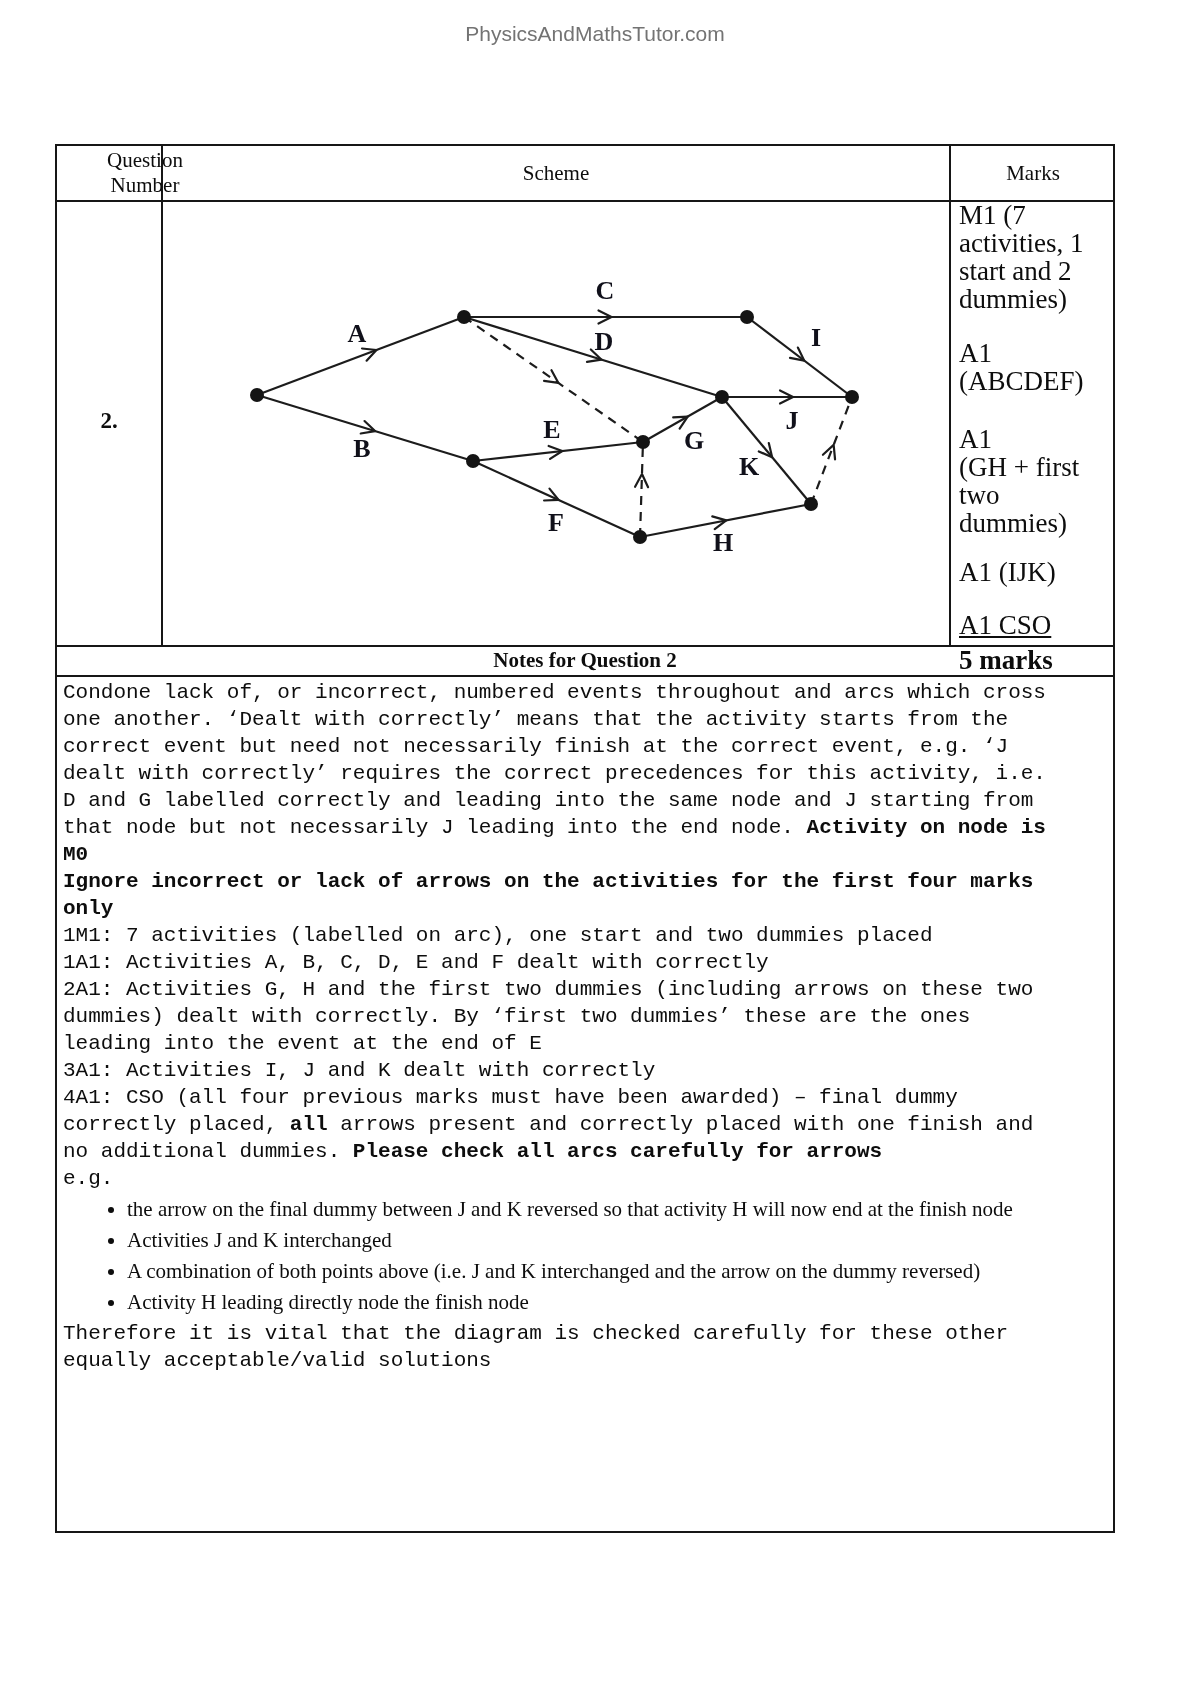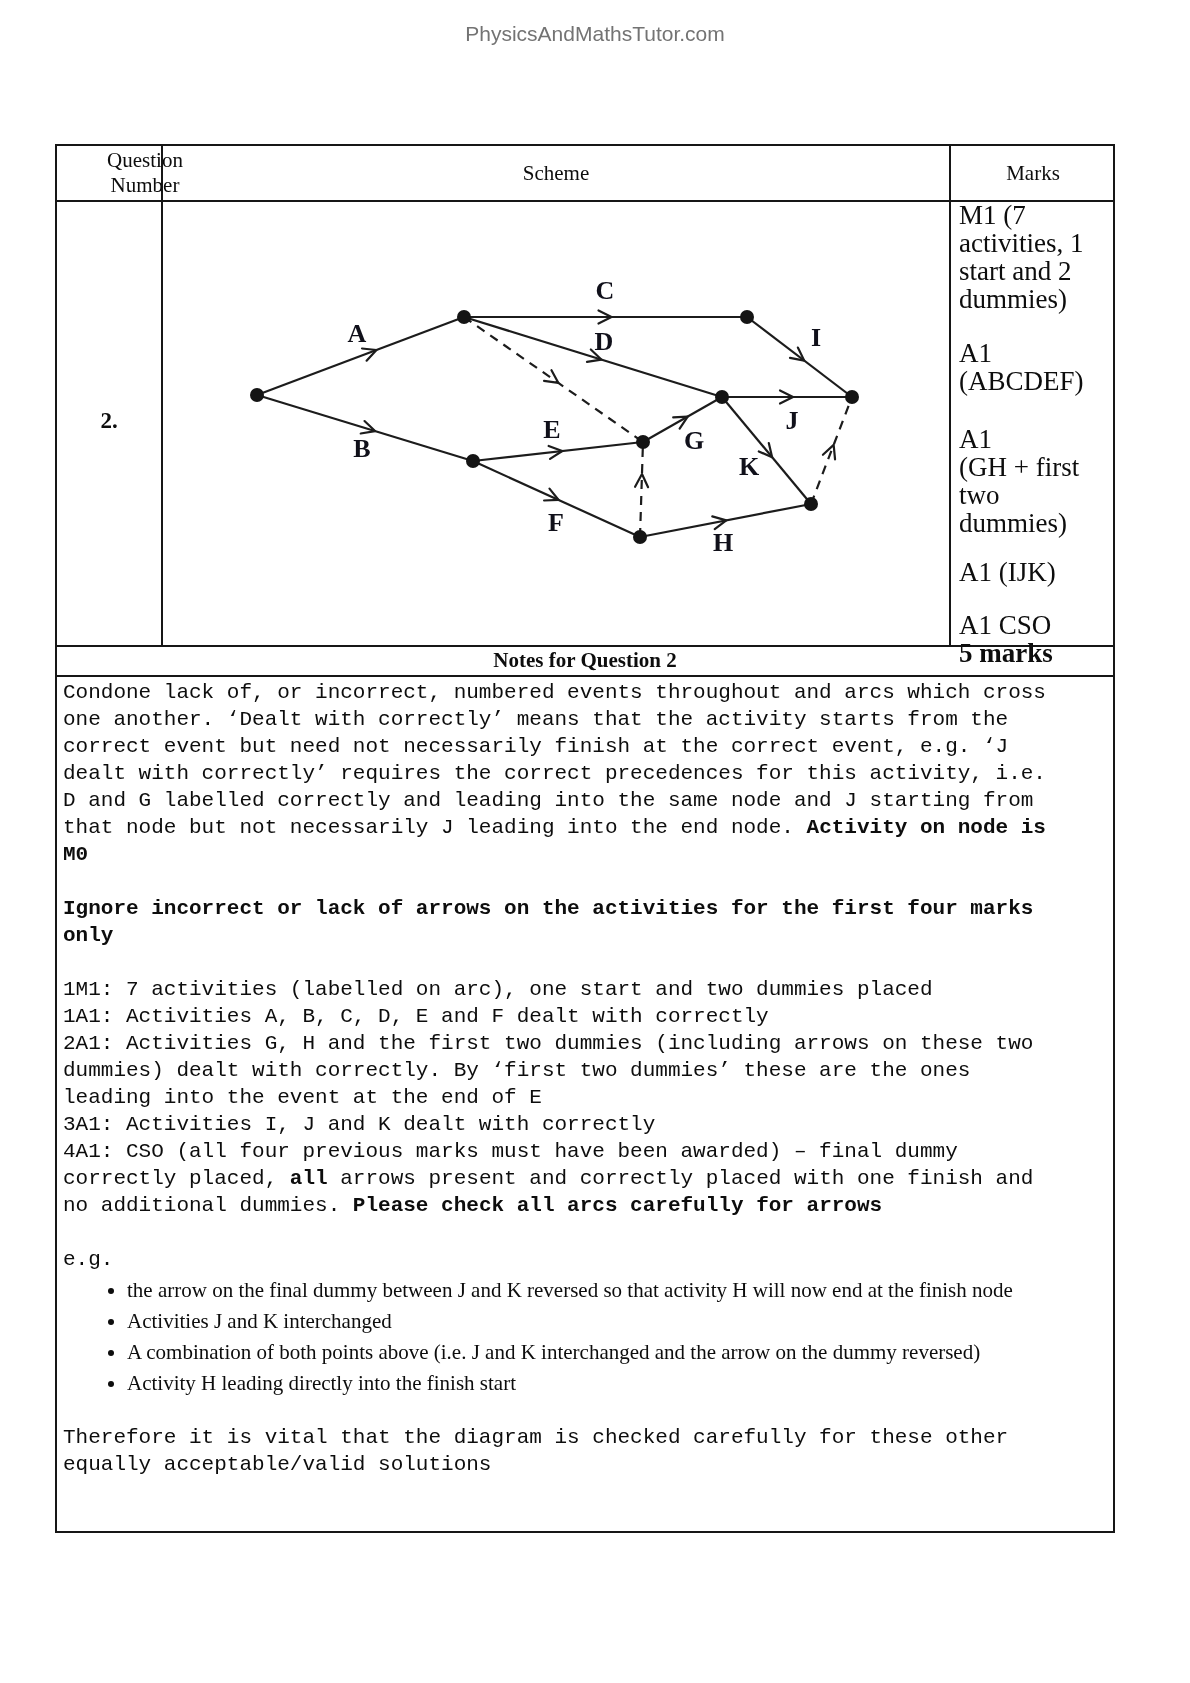--- a/index.html
+++ b/index.html
@@ -22,36 +22,36 @@
        font-size:21px;line-height:25px;}
   .qn-hdr{left:57px;top:146px;width:104px;height:54px;padding-left:36px;}
   .scheme-hdr{left:163px;top:146px;width:786px;height:54px;}
   .marks-hdr{left:951px;top:146px;width:164px;height:54px;border-radius:7px;}
   
   .q-num{left:57px;top:408px;width:104px;text-align:center;font-size:23px;font-weight:bold;}
   
   .marks-cell{left:959px;top:201px;width:146px;}
   .mark{margin:0;font-size:27px;line-height:28px;white-space:pre-line;}
   .mb1{margin-bottom:26px;} .mb2{margin-bottom:30px;} .mb3{margin-bottom:21px;}
-  .mb4{margin-bottom:25px;} .mb5{}
+  .mb4{margin-bottom:25px;} .mb5{margin-bottom:7px;text-decoration:underline;}
   .b{font-weight:bold;}
   
   #diagram-svg{left:164px;top:201px;width:786px;height:444px;}
   .edge{stroke:#1c1c1c;stroke-width:2.2px;}
   .dashed{stroke-dasharray:9 7;}
   .chev{fill:none;stroke:#1c1c1c;stroke-width:2.2px;stroke-linecap:round;stroke-linejoin:round;}
   .node{fill:#141414;}
   .elabel{font-family:"Liberation Serif", serif;font-size:26px;font-weight:bold;fill:#10101a;
           text-anchor:middle;dominant-baseline:central;}
   
   .notes-title{left:57px;top:647px;width:1056px;height:26px;display:flex;align-items:center;
                justify-content:center;font-size:21px;font-weight:bold;}
   .notes-body{left:63px;top:679px;width:985px;}
   .np{margin:0;font-size:21px;line-height:27px;font-family:Liberation Mono, monospace;}
-  .gap-before{margin-top:27px;}
+  .gap-before{}
   ul.nb{margin:0;padding:0 0 0 64px;}
   ul.nb li{font-size:21px;line-height:27px;margin:4px 0;}
 </style>
 </head>
 <body>
 
 <div id="page">
 
   <div class="abs site-title">PhysicsAndMathsTutor.com</div>
 
@@ -142,18 +142,18 @@
     <p class="np gap-before">1M1: 7 activities (labelled on arc), one start and two dummies placed</p>
     <p class="np">1A1: Activities A, B, C, D, E and F dealt with correctly</p>
     <p class="np">2A1: Activities G, H and the first two dummies (including arrows on these two dummies) dealt with correctly. By ‘first two dummies’ these are the ones leading into the event at the end of E</p>
     <p class="np">3A1: Activities I, J and K dealt with correctly</p>
     <p class="np"><span>4A1: CSO (all four previous marks must have been awarded) – final dummy correctly placed, </span><span class="b">all</span><span> arrows present and correctly placed with one finish and no additional dummies. </span><span class="b">Please check all arcs carefully for arrows</span></p>
     <p class="np gap-before">e.g.</p>
     <ul class="nb">
       <li>the arrow on the final dummy between J and K reversed so that activity H will now end at the finish node</li>
       <li>Activities J and K interchanged</li>
       <li>A combination of both points above (i.e. J and K interchanged and the arrow on the dummy reversed)</li>
-      <li>Activity H leading directly into the finish start</li>
+      <li>Activity H leading directly node the finish node</li>
     </ul>
     <p class="np gap-before">Therefore it is vital that the diagram is checked carefully for these other equally acceptable/valid solutions</p>
   </div>
 
 </div>
 
 </body></html>

